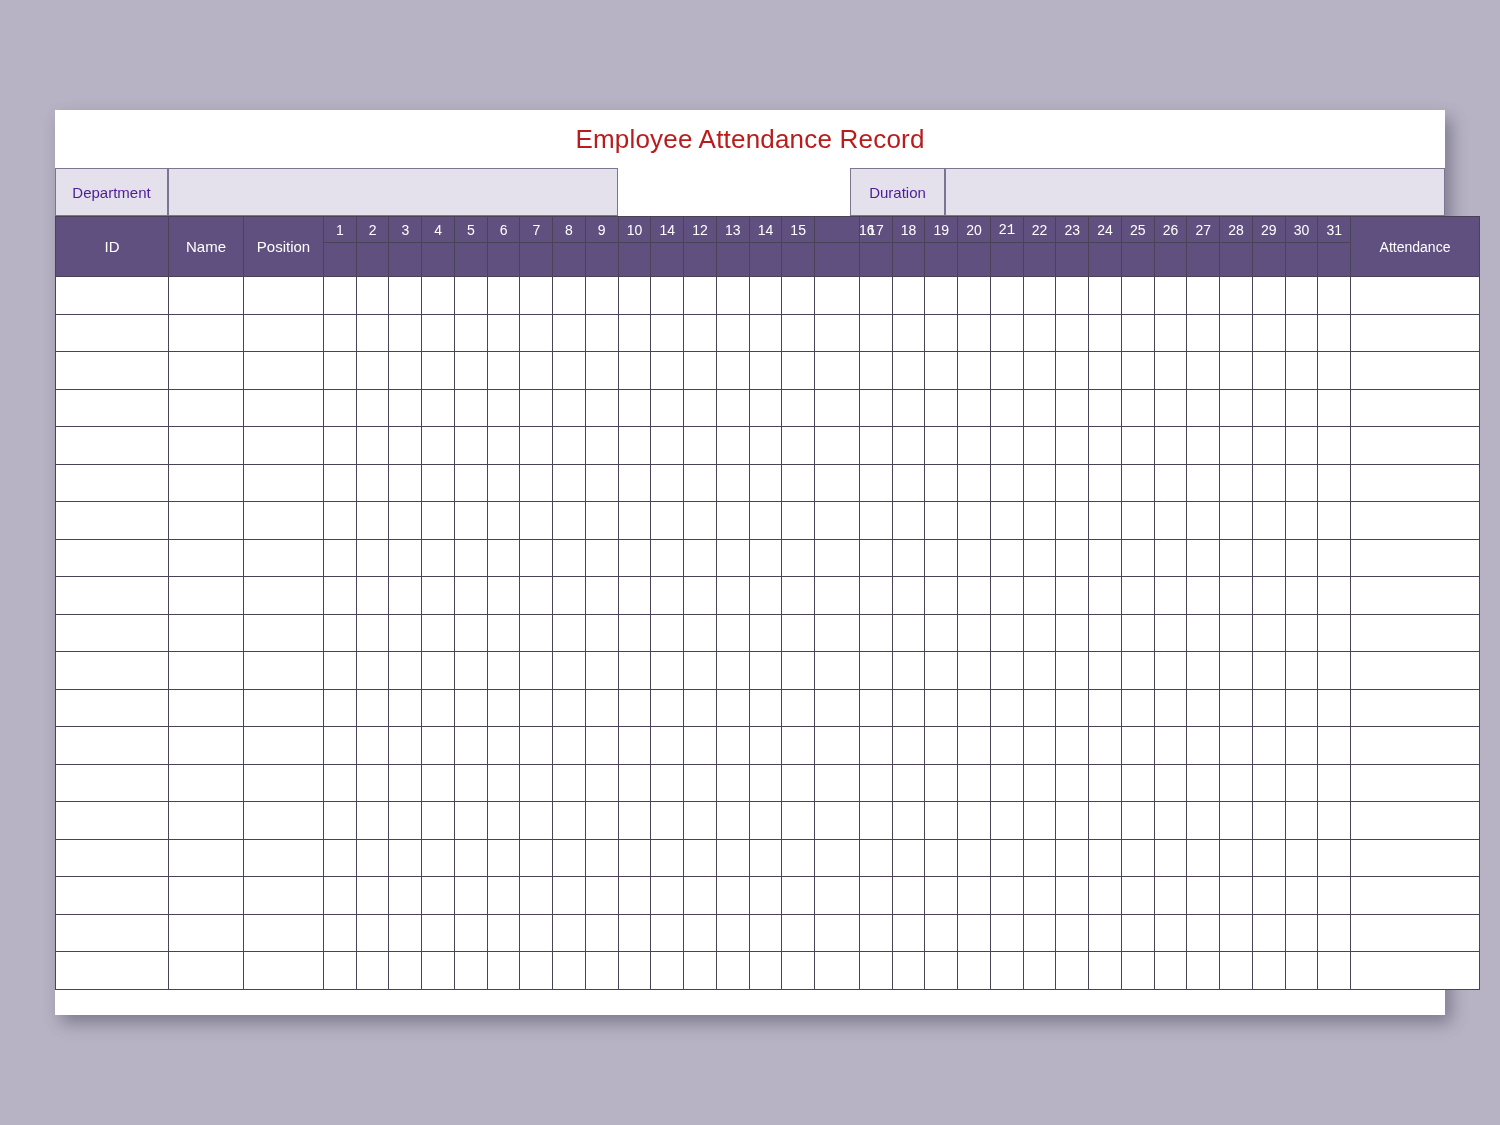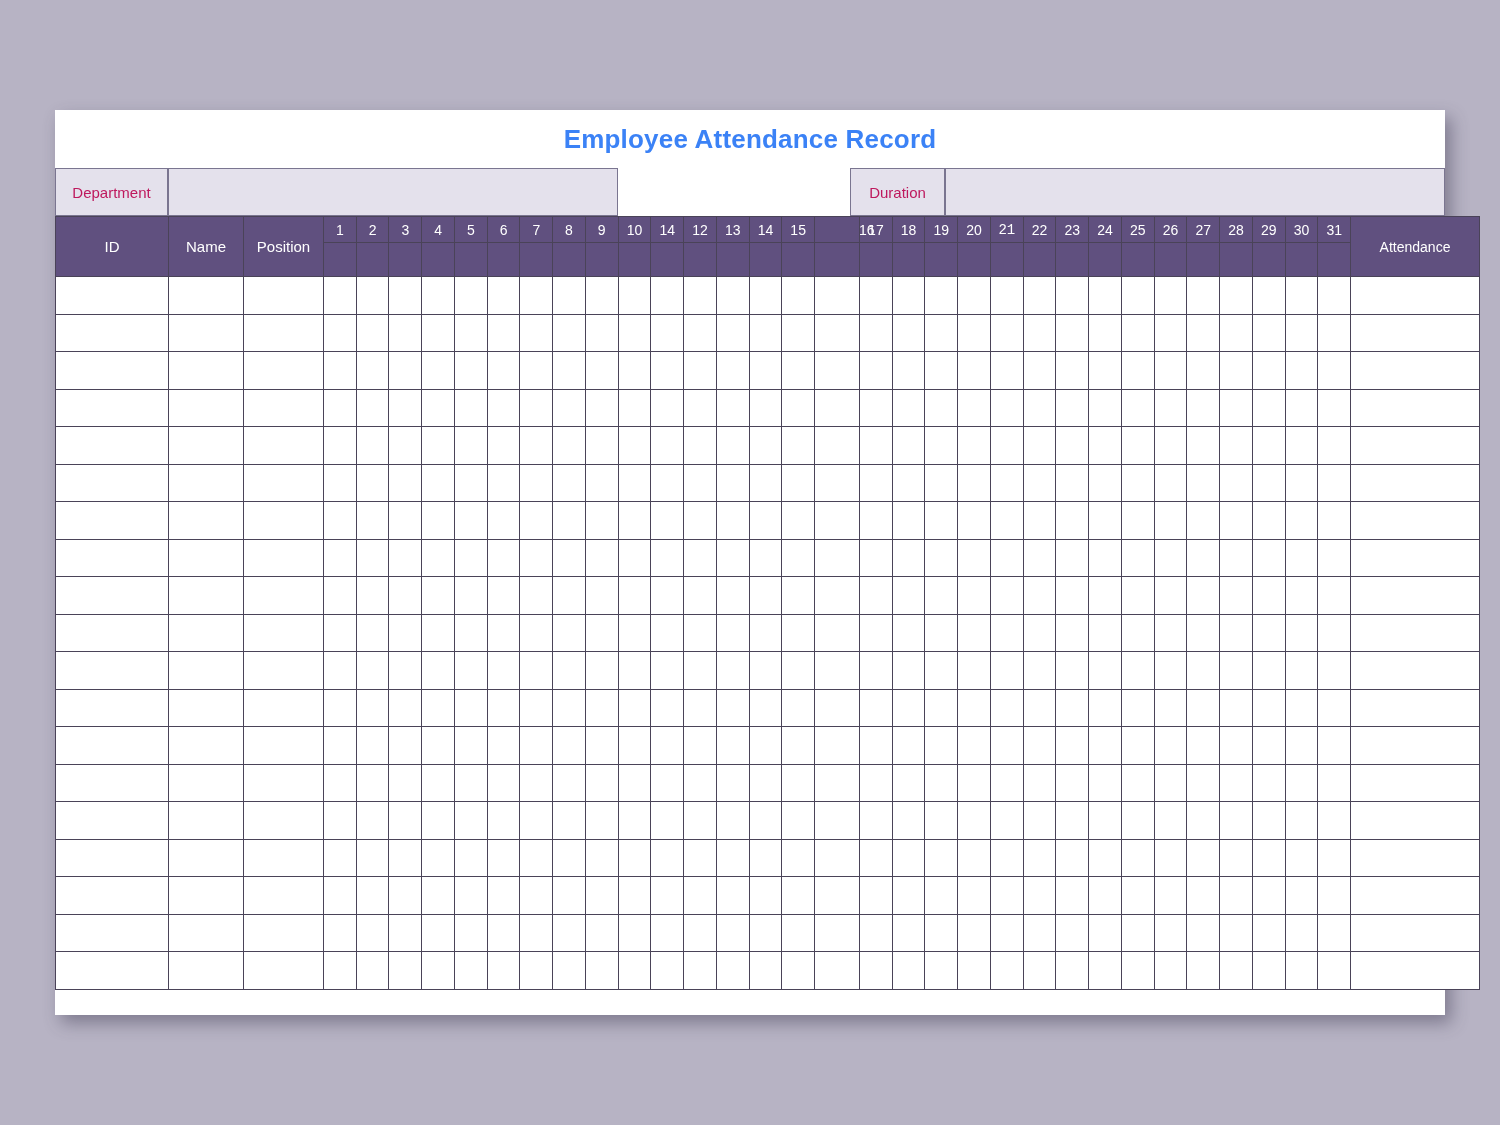--- a/index.html
+++ b/index.html
@@ -29,39 +29,39 @@
   
   .title-row {
     height: 58px;
     display: flex;
     align-items: center;
     justify-content: center;
     background: #ffffff;
   }
   .title-text {
     font-size: 26px;
-    font-weight: bold;
-    color: #3b82f6;
+    font-weight: normal;
+    color: #b91c1c;
     letter-spacing: 0.2px;
   }
   
   .meta-row {
     display: flex;
     height: 48px;
     box-sizing: border-box;
   }
   .meta-label {
     background: #e4e1ec;
     border: 1px solid #7a7590;
     box-sizing: border-box;
     display: flex;
     align-items: center;
     justify-content: center;
     font-size: 15px;
-    color: #be185d;
+    color: #4c1d95;
   }
   .meta-field {
     background: #e4e1ec;
     border: 1px solid #7a7590;
     box-sizing: border-box;
   }
   .meta-gap {
     background: #ffffff;
     border: none;
   }

